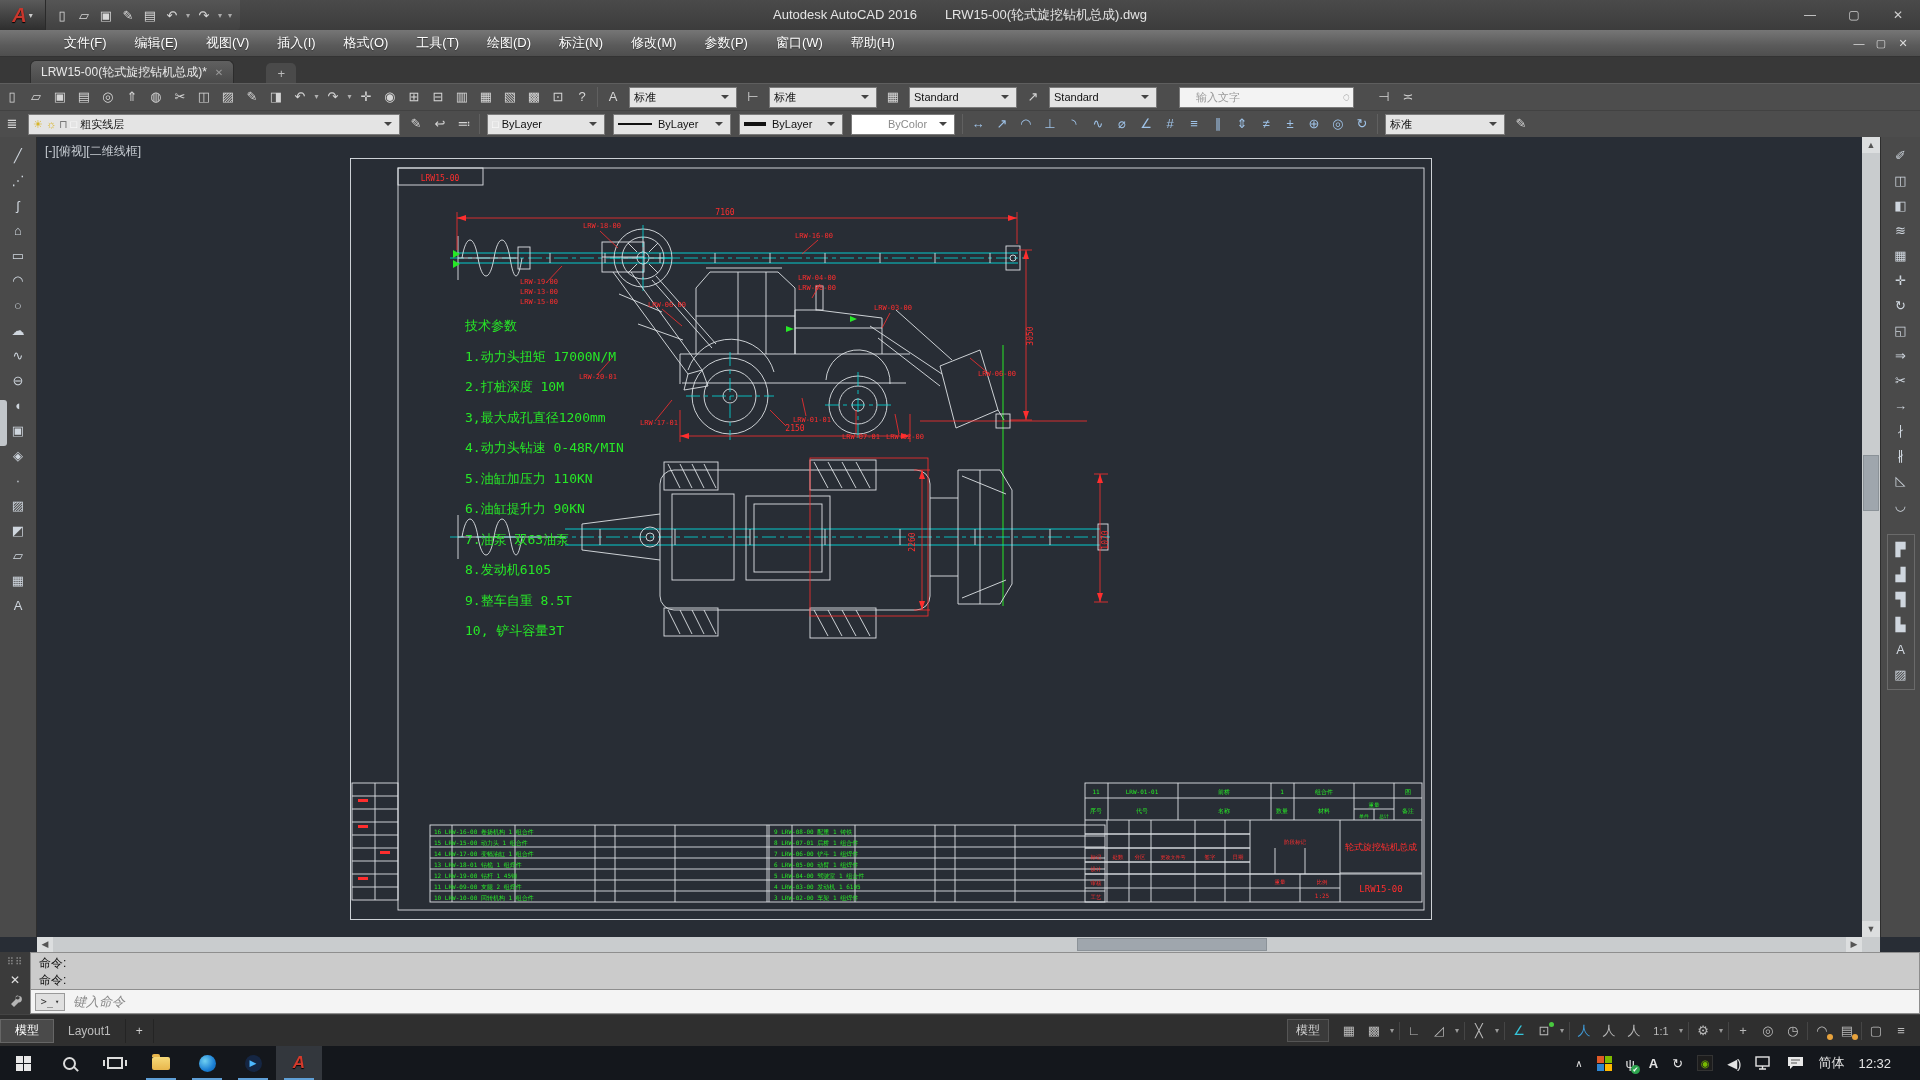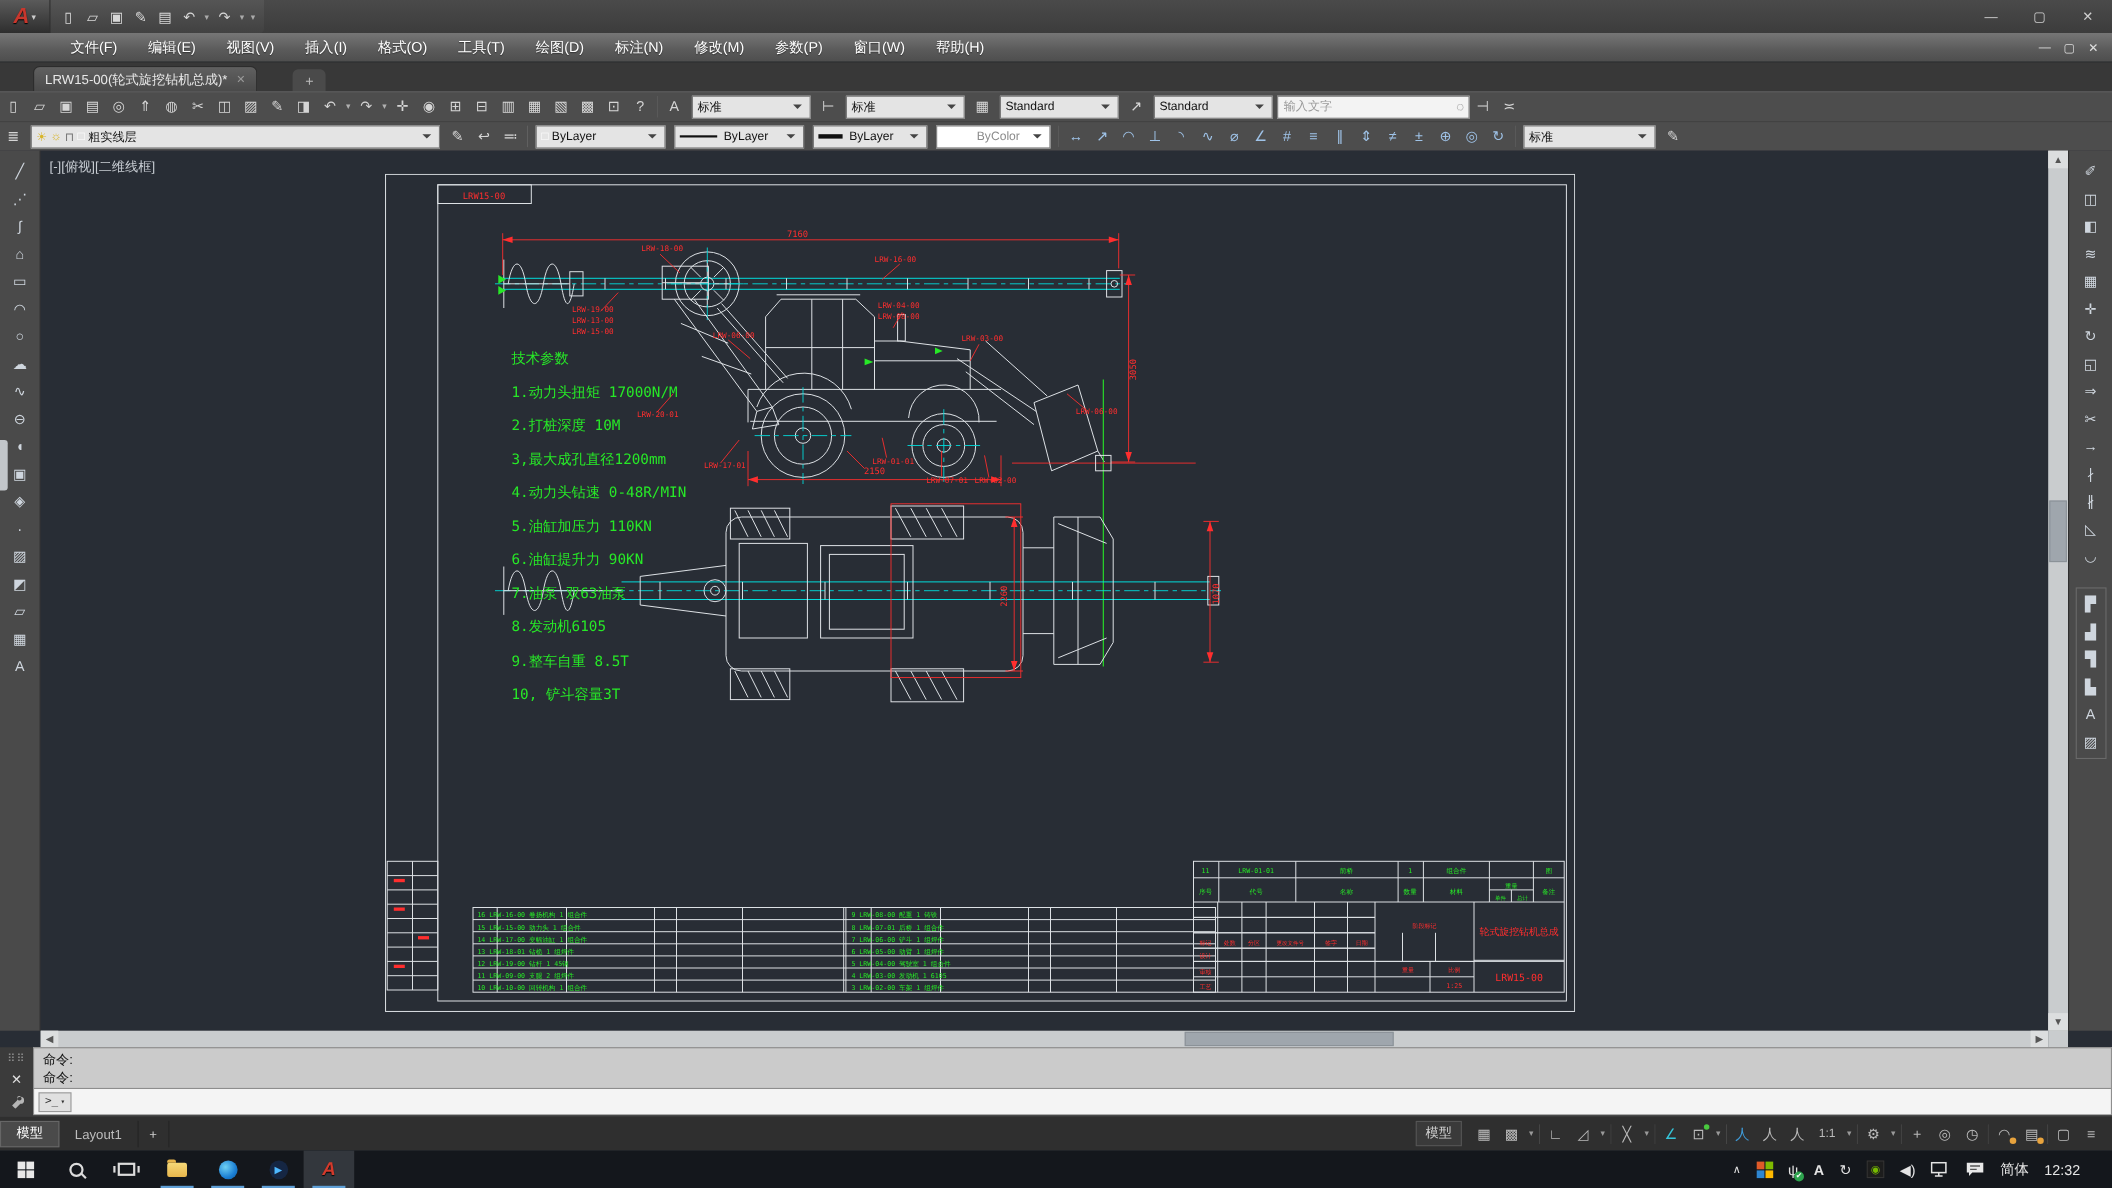--- a/index.html
+++ b/index.html
@@ -54,21 +54,21 @@
     padding:0 4px; position:relative; margin:0 4px; }
   .combo .cval { font-size:11px; color:#111; white-space:nowrap; overflow:hidden; flex:1; }
   .combo .arr { width:14px; height:100%; display:flex; align-items:center; justify-content:center; }
   .combo .arr::after { content:""; border:4px solid transparent; border-top-color:#444; margin-top:4px; }
   .combo.dis { background:#ffffff;padding-left:36px; } .combo.dis .cval { color:#8b8b8b; }
   .lay-ico { font-size:11px; margin-right:3px; }
   .yel { color:#d8b52a; } .gry { color:#777; } .whi { color:#fff; }
   .lineglyph { display:inline-block; width:34px; height:2px; background:#111; margin-right:6px; }
   .lineglyph.thick { height:4px; }
   .search-field { height:21px; width:175px; background:#f3f3f3; border:1px solid #7a7a7a;
-    display:flex; align-items:center; margin:0 0; }
+    display:flex; align-items:center; margin:0 18px;padding-left:11px; }
   .search-field input { flex:1; border:none; background:transparent; font-size:11px; padding:0 5px; outline:none;
     font-family:"Liberation Sans",sans-serif; }
   .search-field input::placeholder { color:#9a9a9a; }
   .search-field .mag { color:#555; font-size:12px; padding-right:4px; }
 
   
   .canvas { position:absolute; left:37px; top:137px; width:1825px; height:800px; background:#282d35; overflow:hidden;text-decoration:underline; }
   .vplabel { position:absolute; left:8px; top:6px; color:#c9ced4; font-size:12px; }
   .palette { position:absolute; top:137px; width:37px; height:800px; background:#4a4a4a; display:flex;
     flex-direction:column; align-items:center; padding-top:6px; }
@@ -177,20 +177,23 @@
         <span>▱</span>
         <span>▣</span>
         <span>✎</span>
         <span>▤</span>
         <span>↶</span>
         <span class=" dd">▾</span>
         <span>↷</span>
         <span class=" dd">▾</span>
         <span class=" dd">▾</span>
       </div>
+    <div class="win-title">
+      <b>Autodesk AutoCAD 2016</b><span>LRW15-00(轮式旋挖钻机总成).dwg</span>
+    </div>
     <div class="win-ctrl">
       <div>—</div>
       <div>▢</div>
       <div>✕</div>
     </div>
   </div>
 
   <div class="menubar">
     <span class="mi" style="display:contents">
       
@@ -560,20 +563,21 @@
     <div class="cmd-body">
       <div class="cmd-hist">
         <div>命令:</div>
         <div>命令:</div>
       </div>
       <div class="cmd-input">
         <div class="cmd-btn">
           <span>&gt;_</span>
             <span style="font-size:7px">▾</span>
         </div>
+        <input type="text" placeholder="键入命令" style="">
       </div>
     </div>
   </div>
 
   <div class="statusrow">
     <div class="ltab active">模型</div>
     <div class="ltab">Layout1</div>
     <div class="ltab plus">+</div>
     <div class="statusicons">
       <span class="model-btn">模型</span>

